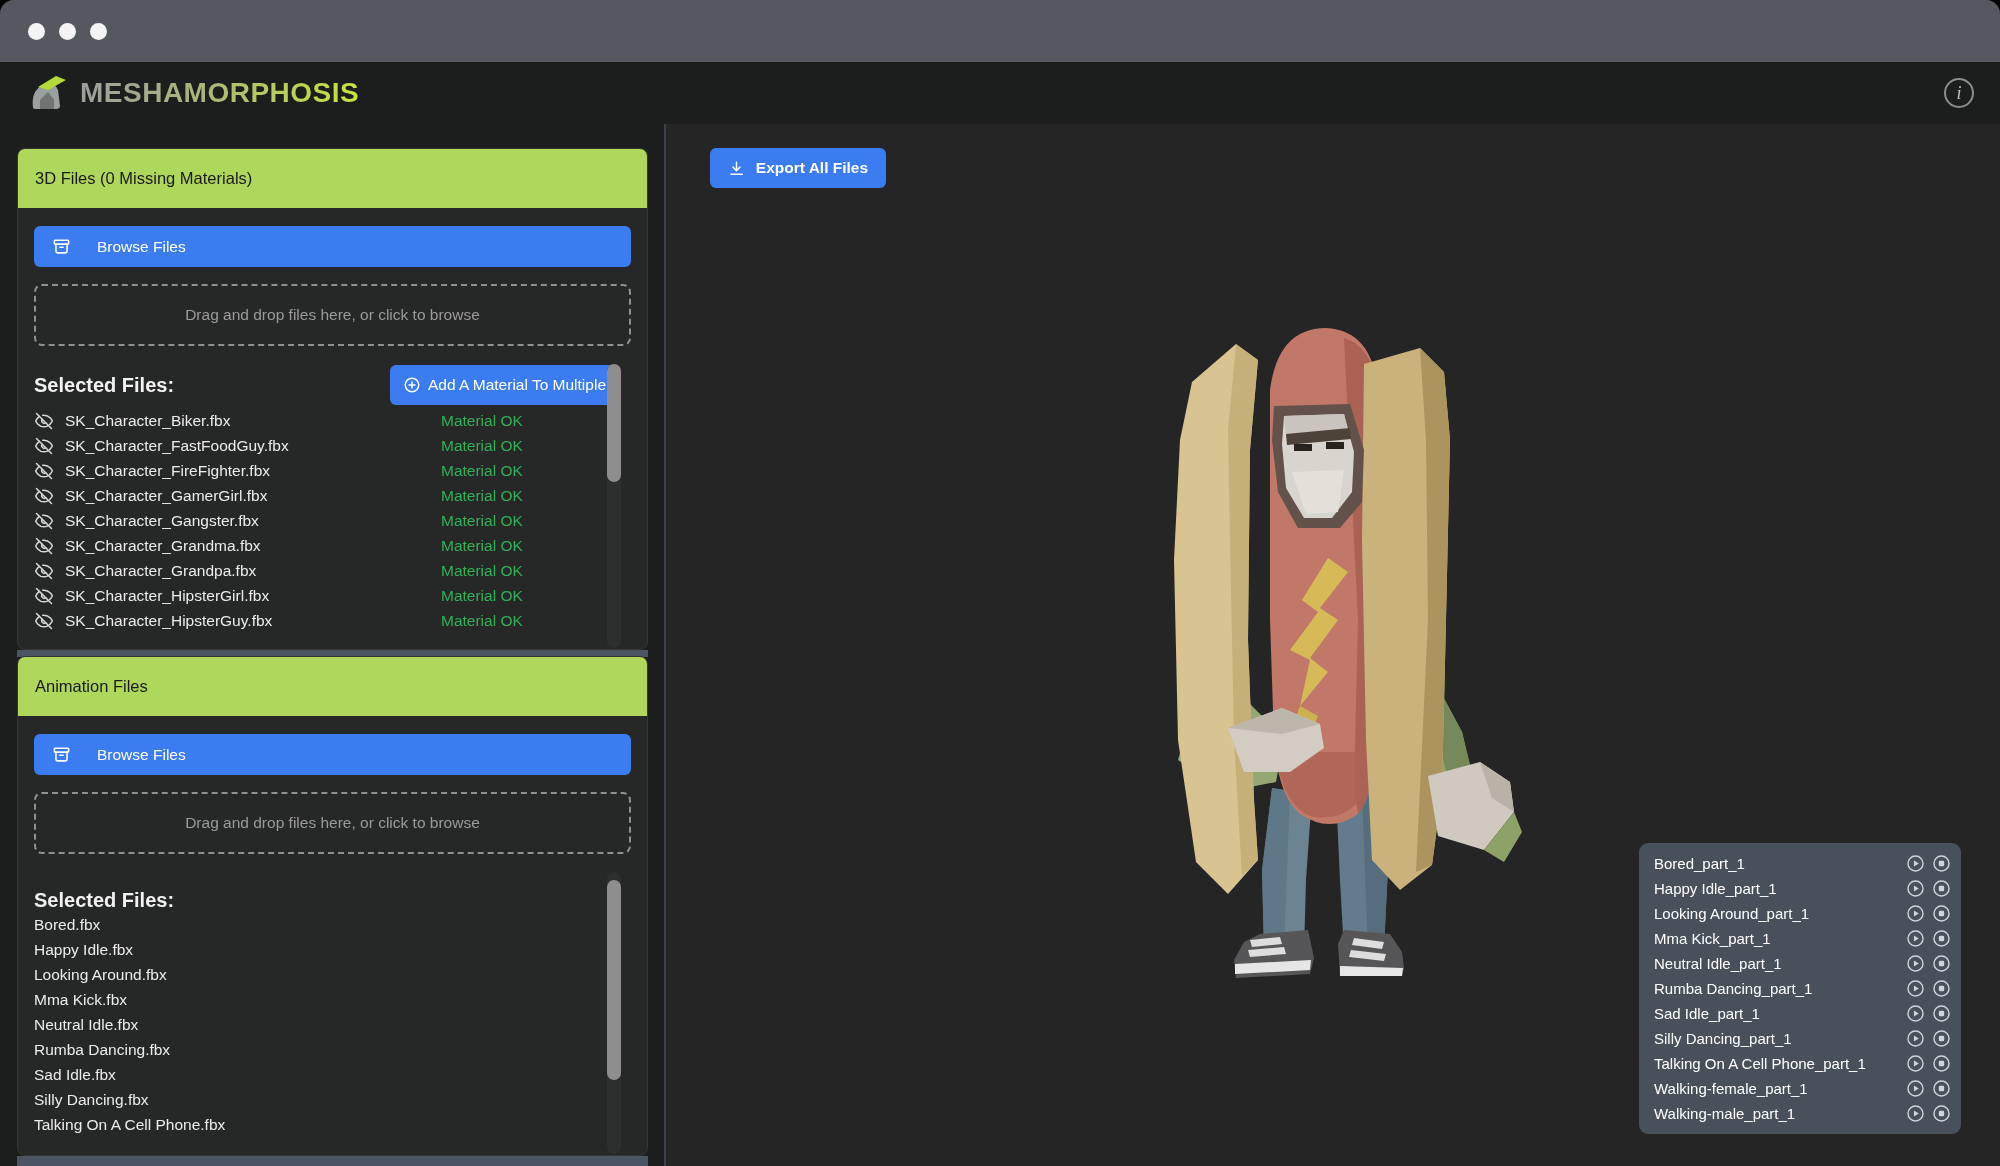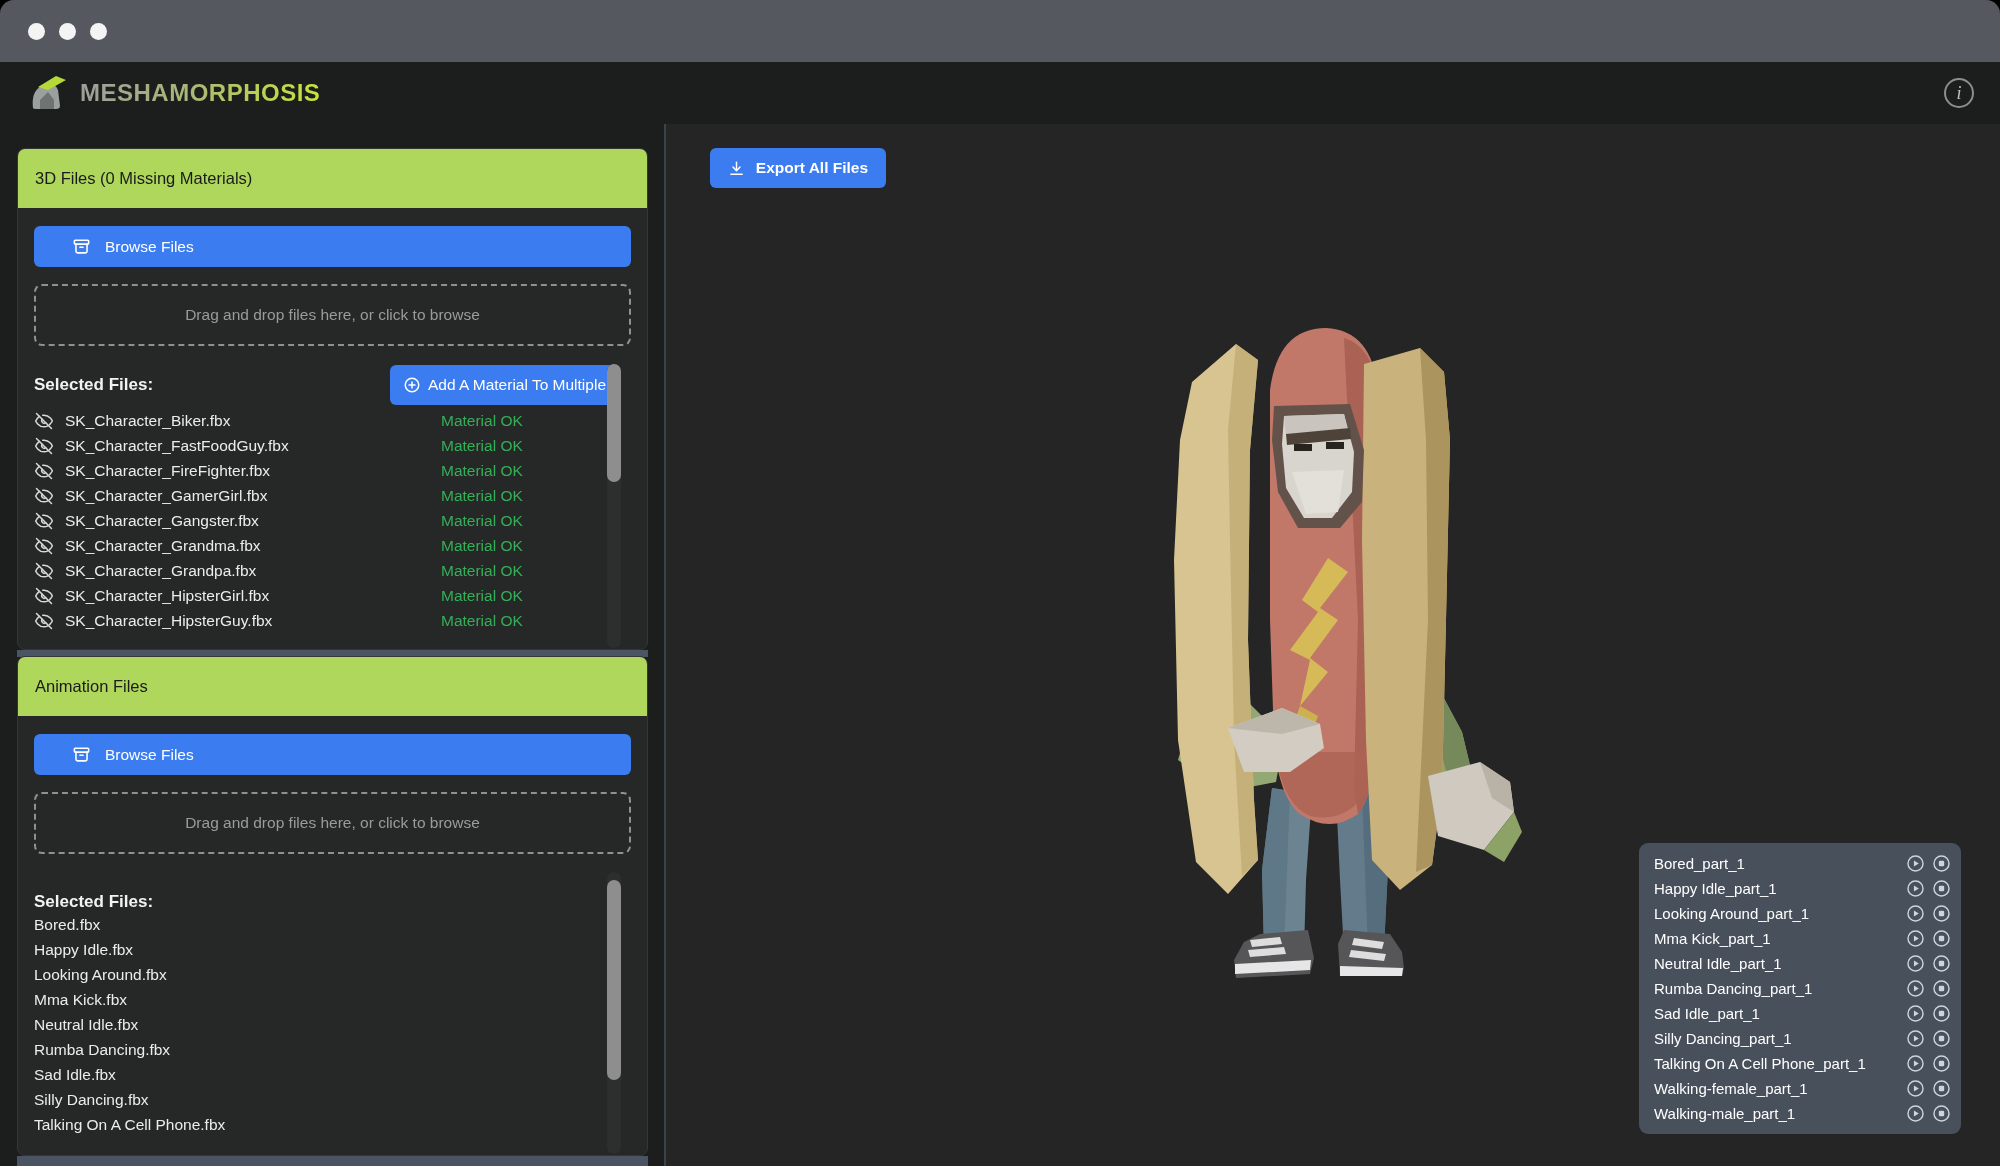--- a/index.html
+++ b/index.html
@@ -9,45 +9,45 @@
     -webkit-font-smoothing:antialiased;
   }
   .window{position:absolute;inset:0;border-radius:14px 14px 0 0;overflow:hidden;background:#1d1e1e;}
   
   .titlebar{height:62px;background:#56585f;display:flex;align-items:center;padding-left:28px;gap:14px;}
   .dot{width:17px;height:17px;border-radius:50%;background:#f4f4f4;}
   
   .appbar{height:62px;background:#1c1e1d;display:flex;align-items:center;padding:0 26px;border-bottom:1px solid #121313;}
   .logo{display:flex;align-items:center;gap:12px;}
   .brand{
-    font-size:24px;font-weight:bold;letter-spacing:.5px;
+    font-size:28px;font-weight:bold;letter-spacing:.5px;
     background:linear-gradient(90deg,#9aa09b 0%,#a9b877 45%,#c6e53b 100%);
     -webkit-background-clip:text;background-clip:text;color:transparent;
   }
   .info-btn{margin-left:auto;width:30px;height:30px;border-radius:50%;border:2px solid #8d8d8d;color:#c2c2c2;
     display:flex;align-items:center;justify-content:center;
     font-family:"Liberation Serif",serif;font-style:italic;font-size:18px;line-height:1;cursor:pointer;background:transparent;box-sizing:border-box;}
   
   .content{position:absolute;top:124px;bottom:0;left:0;right:0;background:#1c1d1d;}
   .panel{position:absolute;left:17px;width:631px;background:#262727;border:1px solid #353737;border-radius:8px;overflow:hidden;box-sizing:border-box;}
   .panel-1{top:24px;height:502px;}
   .panel-2{top:532px;height:500px;}
   .panel-head{height:59px;background:#aed75b;color:#1b1b1b;font-size:16.5px;display:flex;align-items:center;padding:0 17px;box-sizing:border-box;text-align:center;}
   .panel-body{position:relative;padding:0 16px;height:calc(100% - 59px);box-sizing:border-box;}
   .btn-blue{background:#3b7cf0;color:#fff;border:none;border-radius:6px;font-size:15.5px;font-family:inherit;cursor:pointer;}
-  .browse-btn{margin-top:18px;width:100%;height:41px;display:flex;align-items:center;gap:14px;padding:0 0 0 38px;box-sizing:border-box;}
+  .browse-btn{margin-top:18px;width:100%;height:41px;display:flex;align-items:center;gap:26px;padding:0 0 0 18px;box-sizing:border-box;}
   .browse-btn svg{width:19px;height:19px;}
   .dropzone{margin-top:17px;height:62px;border:2px dashed #909090;border-radius:8px;display:flex;align-items:center;justify-content:center;
     color:#9b9b9b;font-size:15.5px;box-sizing:border-box;cursor:pointer;}
   .list-section{margin-top:16px;position:relative;}
   .panel-1 .list-section{height:290px;}
   .panel-2 .list-section{height:288px;}
   .list-head{display:flex;align-items:center;justify-content:space-between;height:46px;}
   .panel-2 .list-head{height:42px;align-items:flex-end;}
-  .selected-label{font-weight:bold;font-size:17px;color:#f2f2f2;}
+  .selected-label{font-weight:bold;font-size:20px;color:#f2f2f2;}
   .add-btn{height:40px;padding:0 13px;display:flex;align-items:center;gap:7px;margin-right:12px;}
   .add-btn svg{width:18px;height:18px;}
   .rows{overflow:hidden;}
   .panel-1 .rows{height:244px;width:575px;}
   .panel-2 .rows{height:246px;width:575px;}
   .file-row{display:flex;align-items:center;height:25px;font-size:15.5px;color:#ececec;}
   .eye{width:20px;height:20px;margin-right:11px;color:#d8d8d8;flex:none;cursor:pointer;}
   .eye svg{width:20px;height:20px;display:block;}
   .fname{width:376px;white-space:nowrap;overflow:hidden;}
   .fstatus{color:#33b058;font-size:15.5px;white-space:nowrap;}

